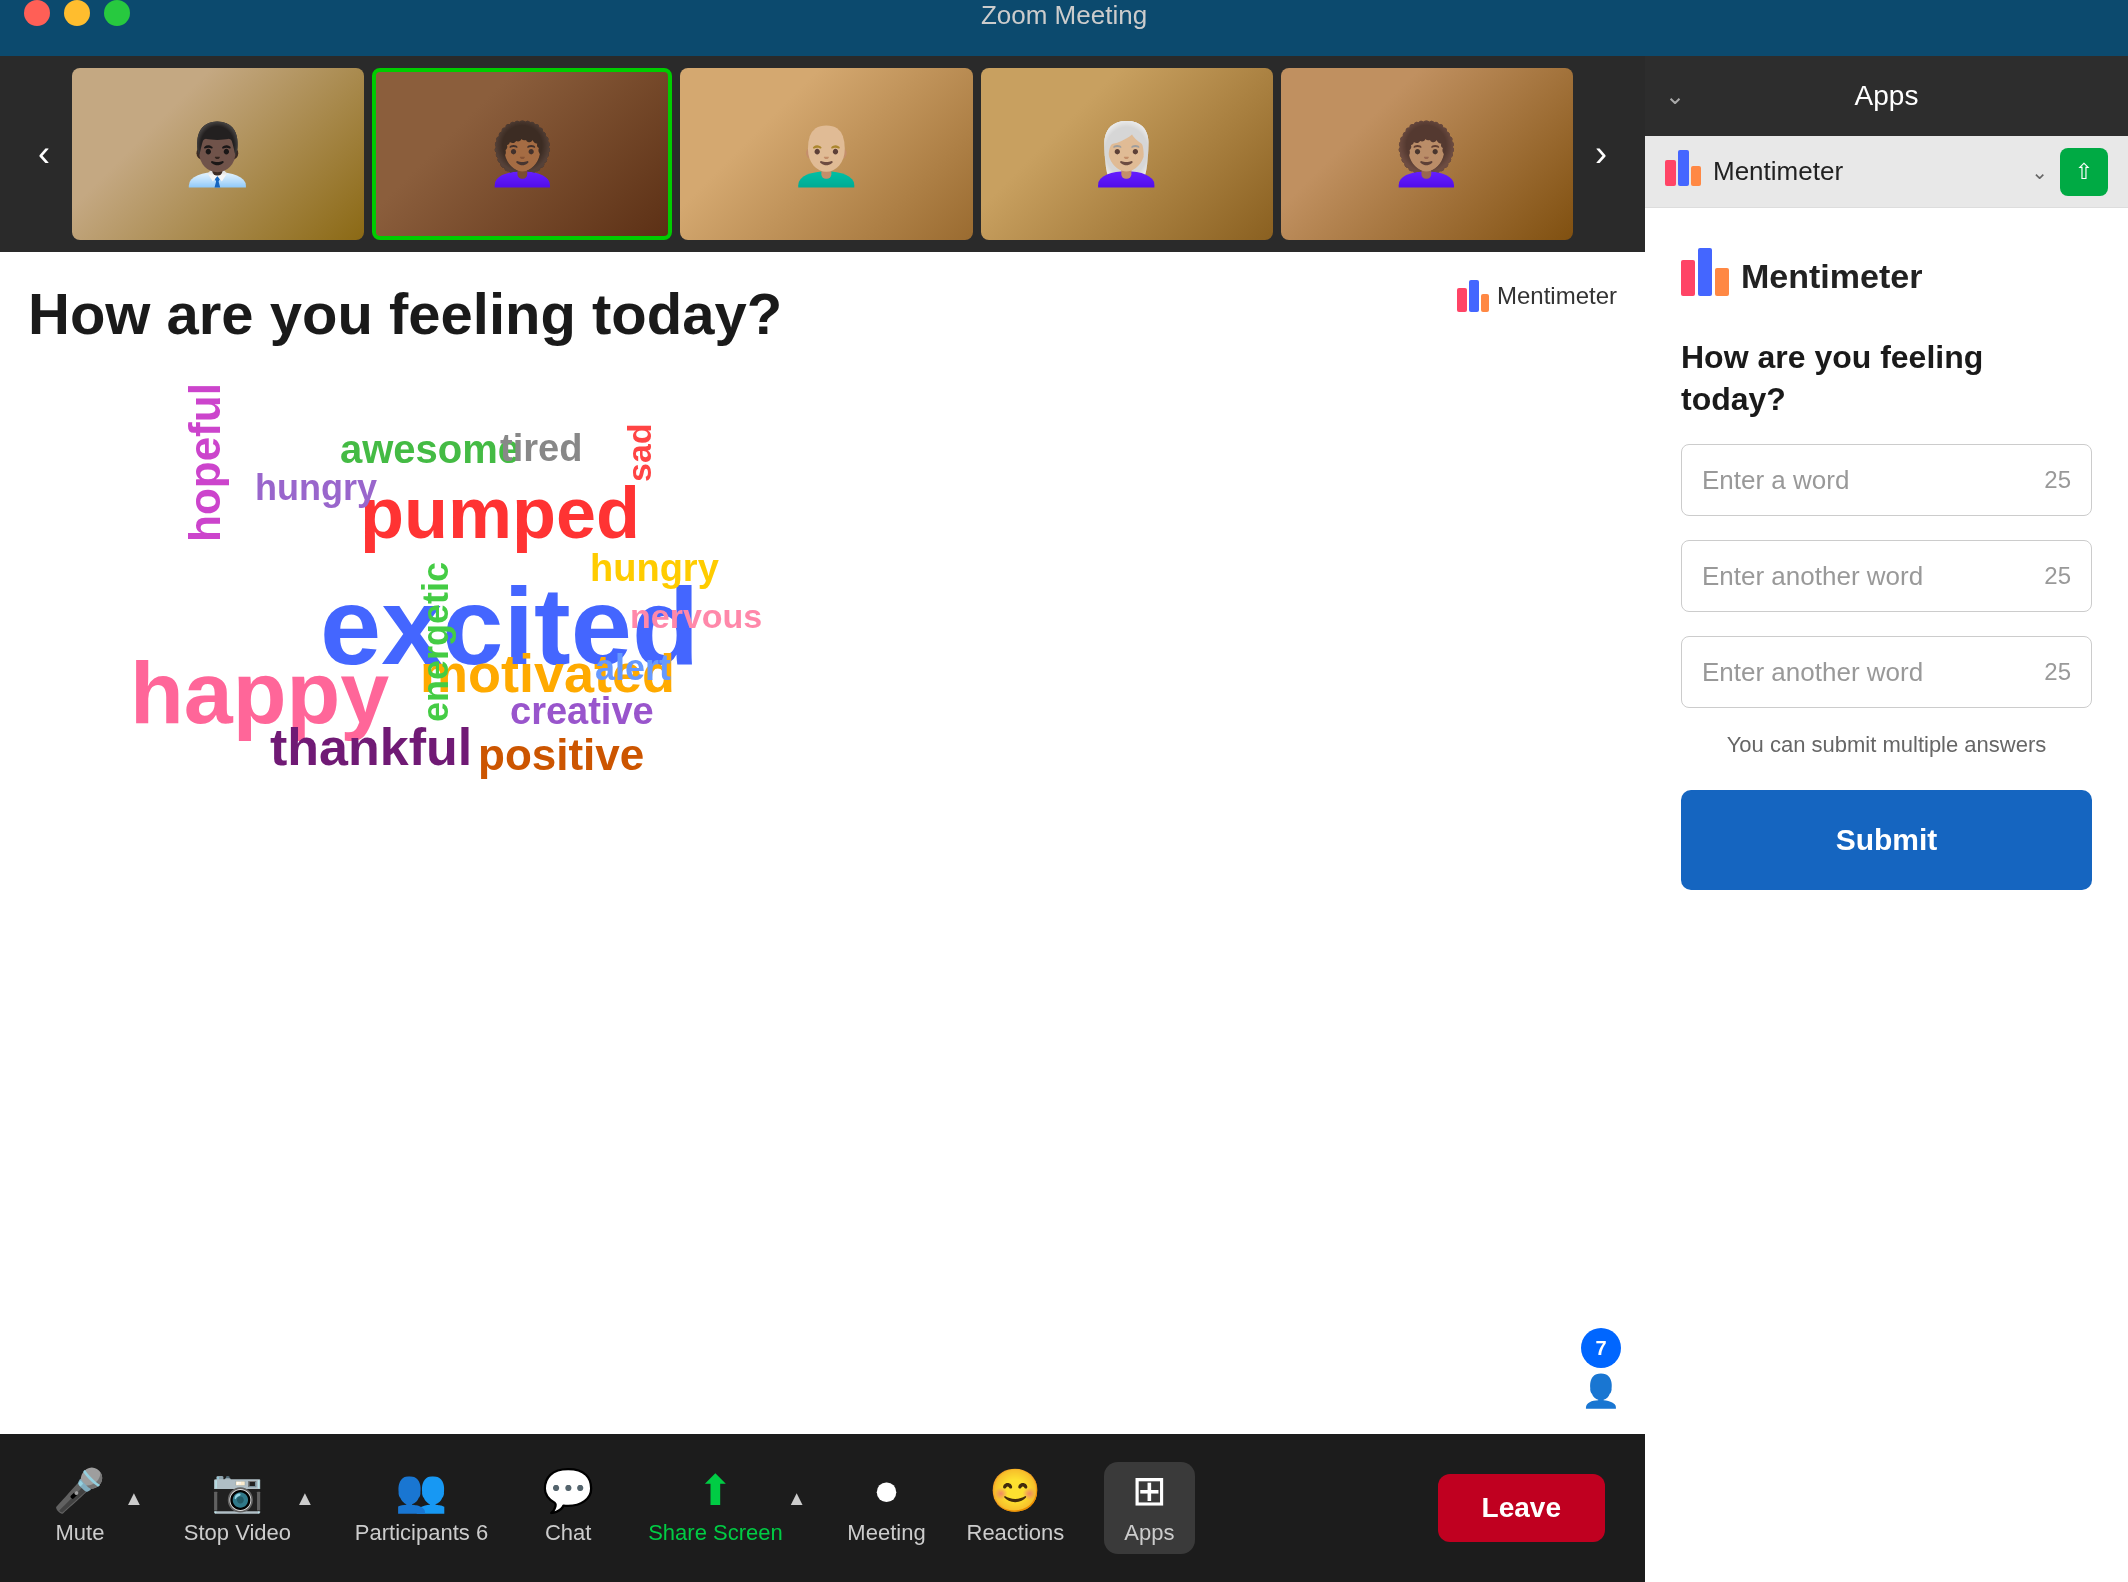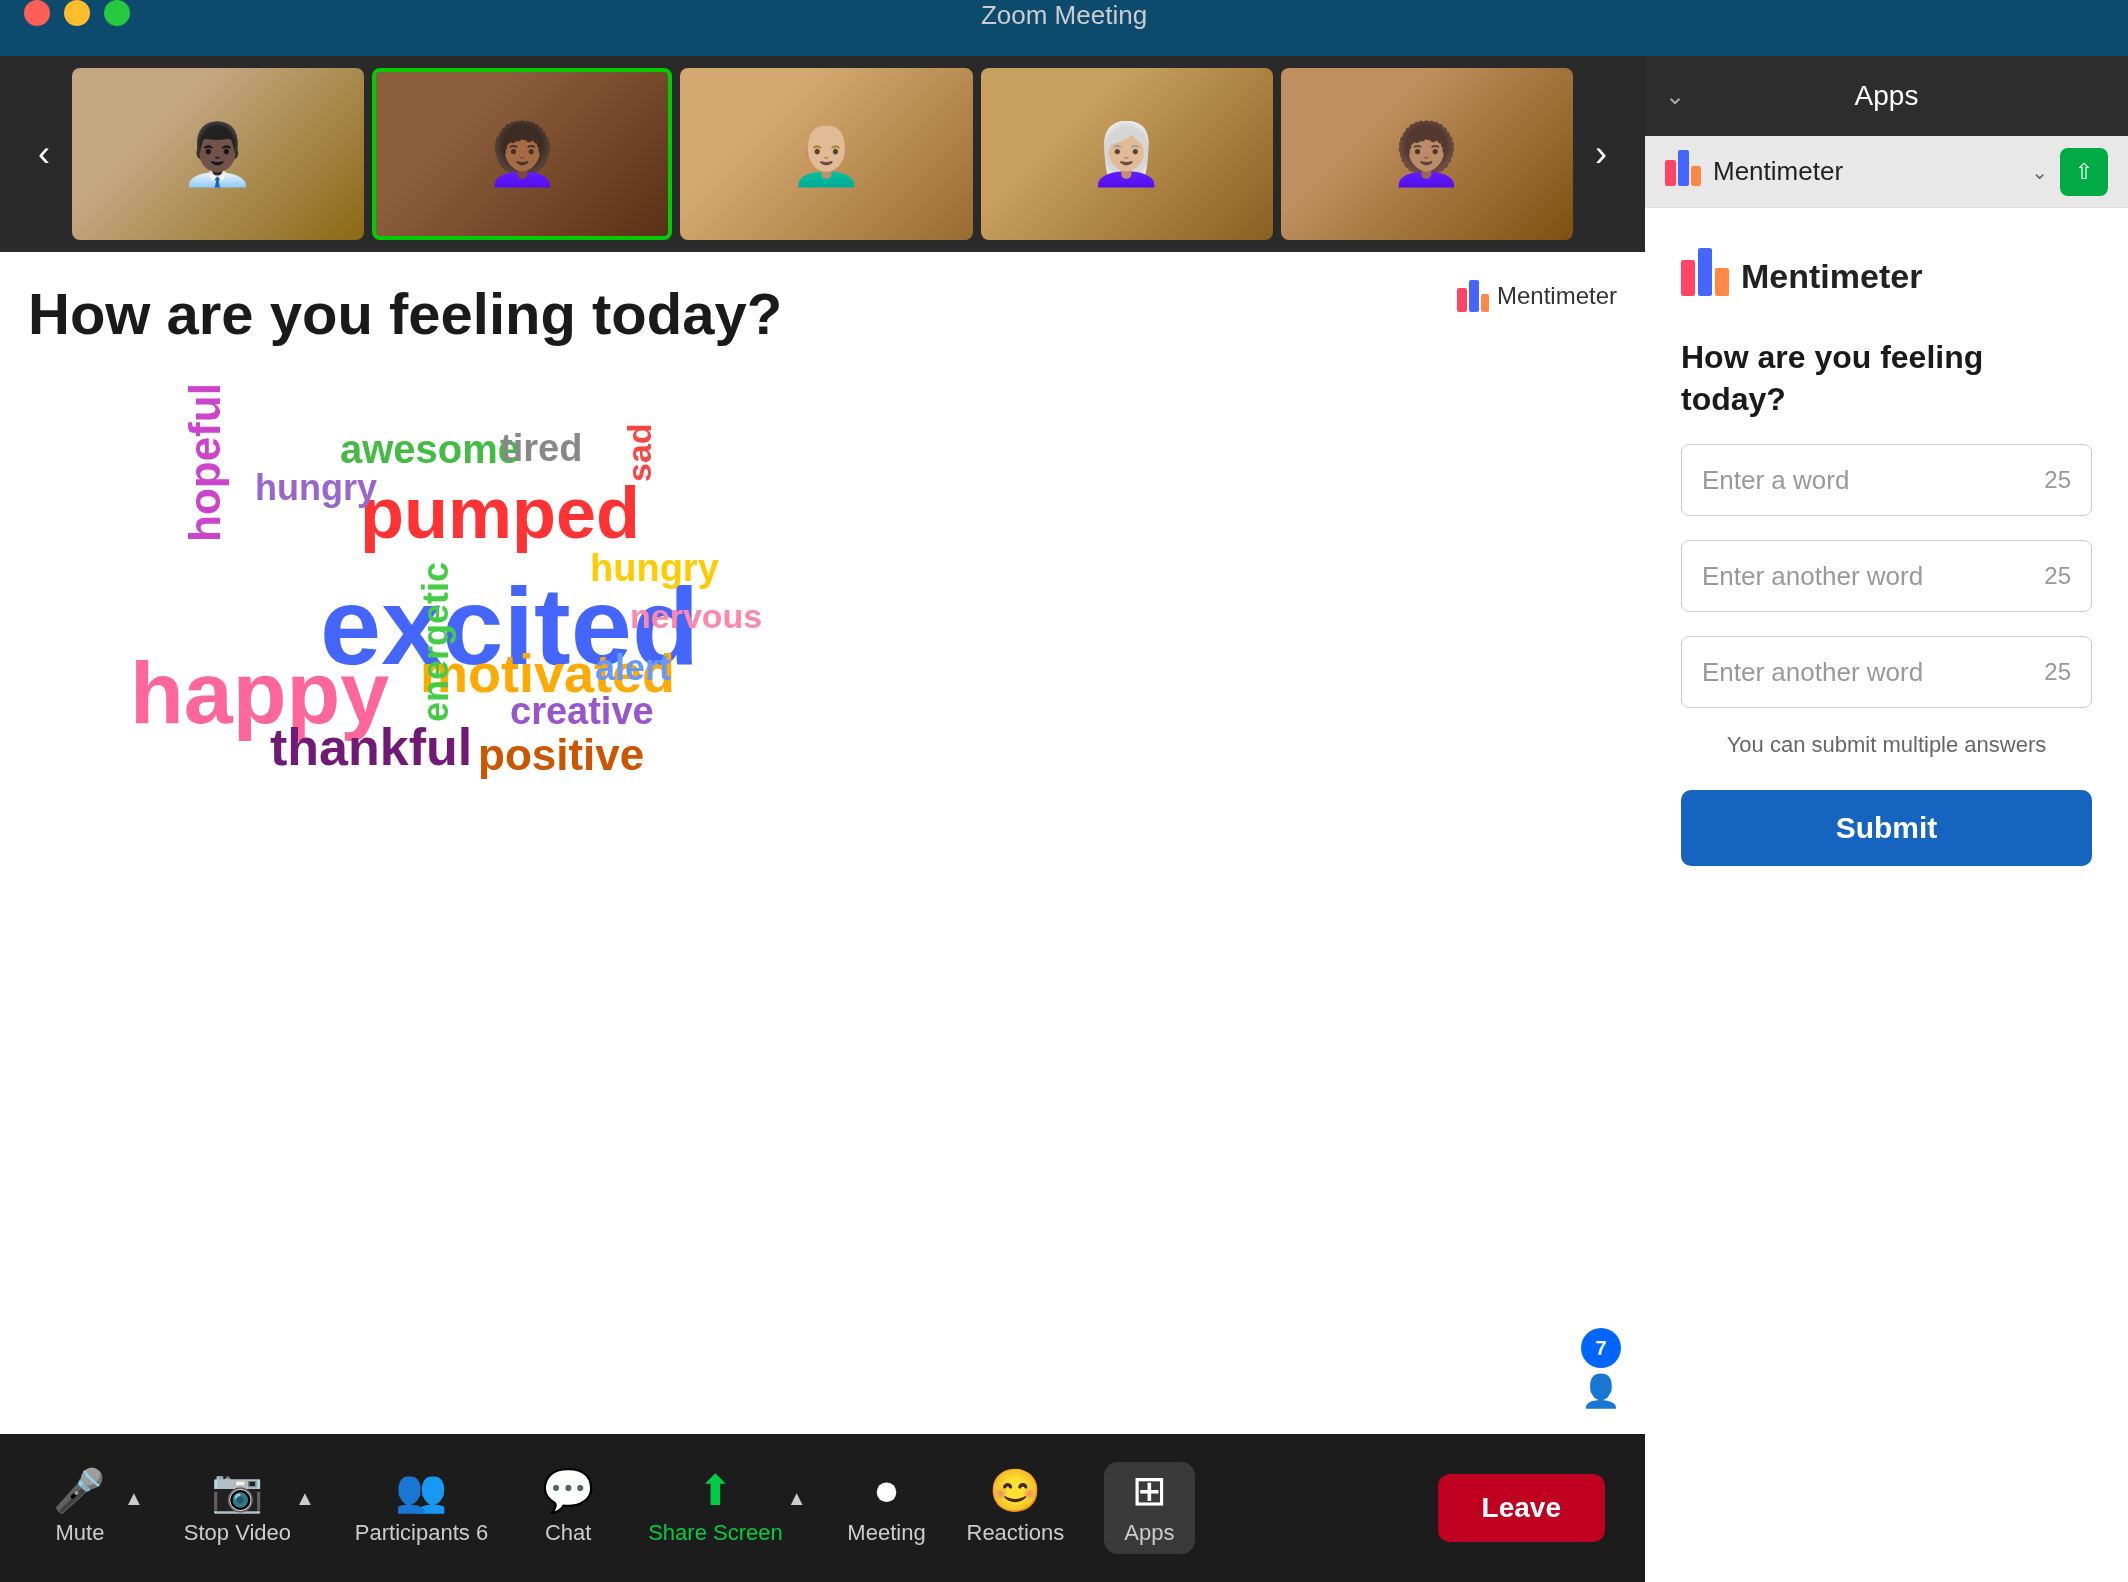--- a/index.html
+++ b/index.html
@@ -342,21 +342,21 @@
       color: #999;
       font-size: 24px;
     }
     .menti-hint {
       font-size: 22px;
       color: #666;
       text-align: center;
     }
     .menti-submit {
       width: 100%;
-      height: 76px;
+      height: 100px;
       background: #1565c0;
       color: #fff;
       border: none;
       border-radius: 10px;
       font-size: 30px;
       font-weight: 600;
       cursor: pointer;
       margin-top: 8px;
     }
   </style>

